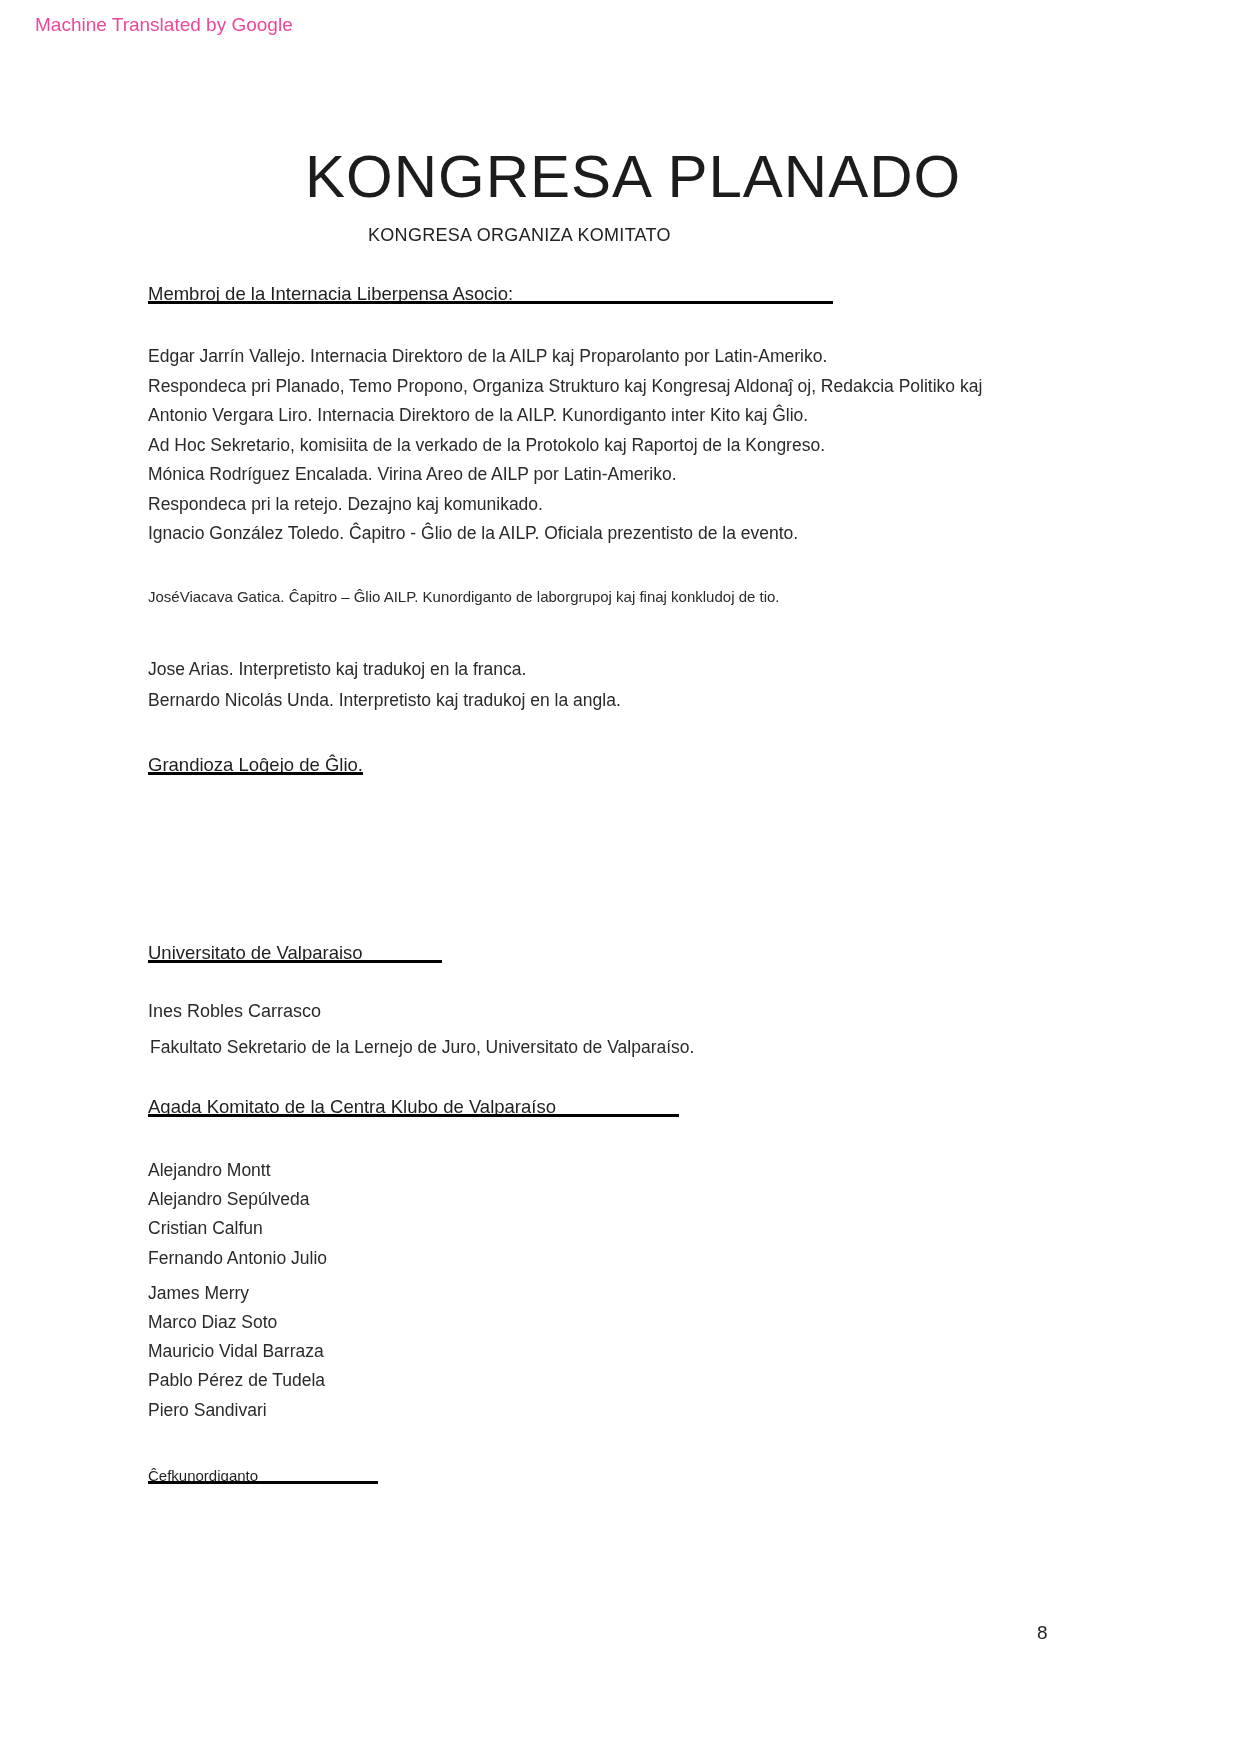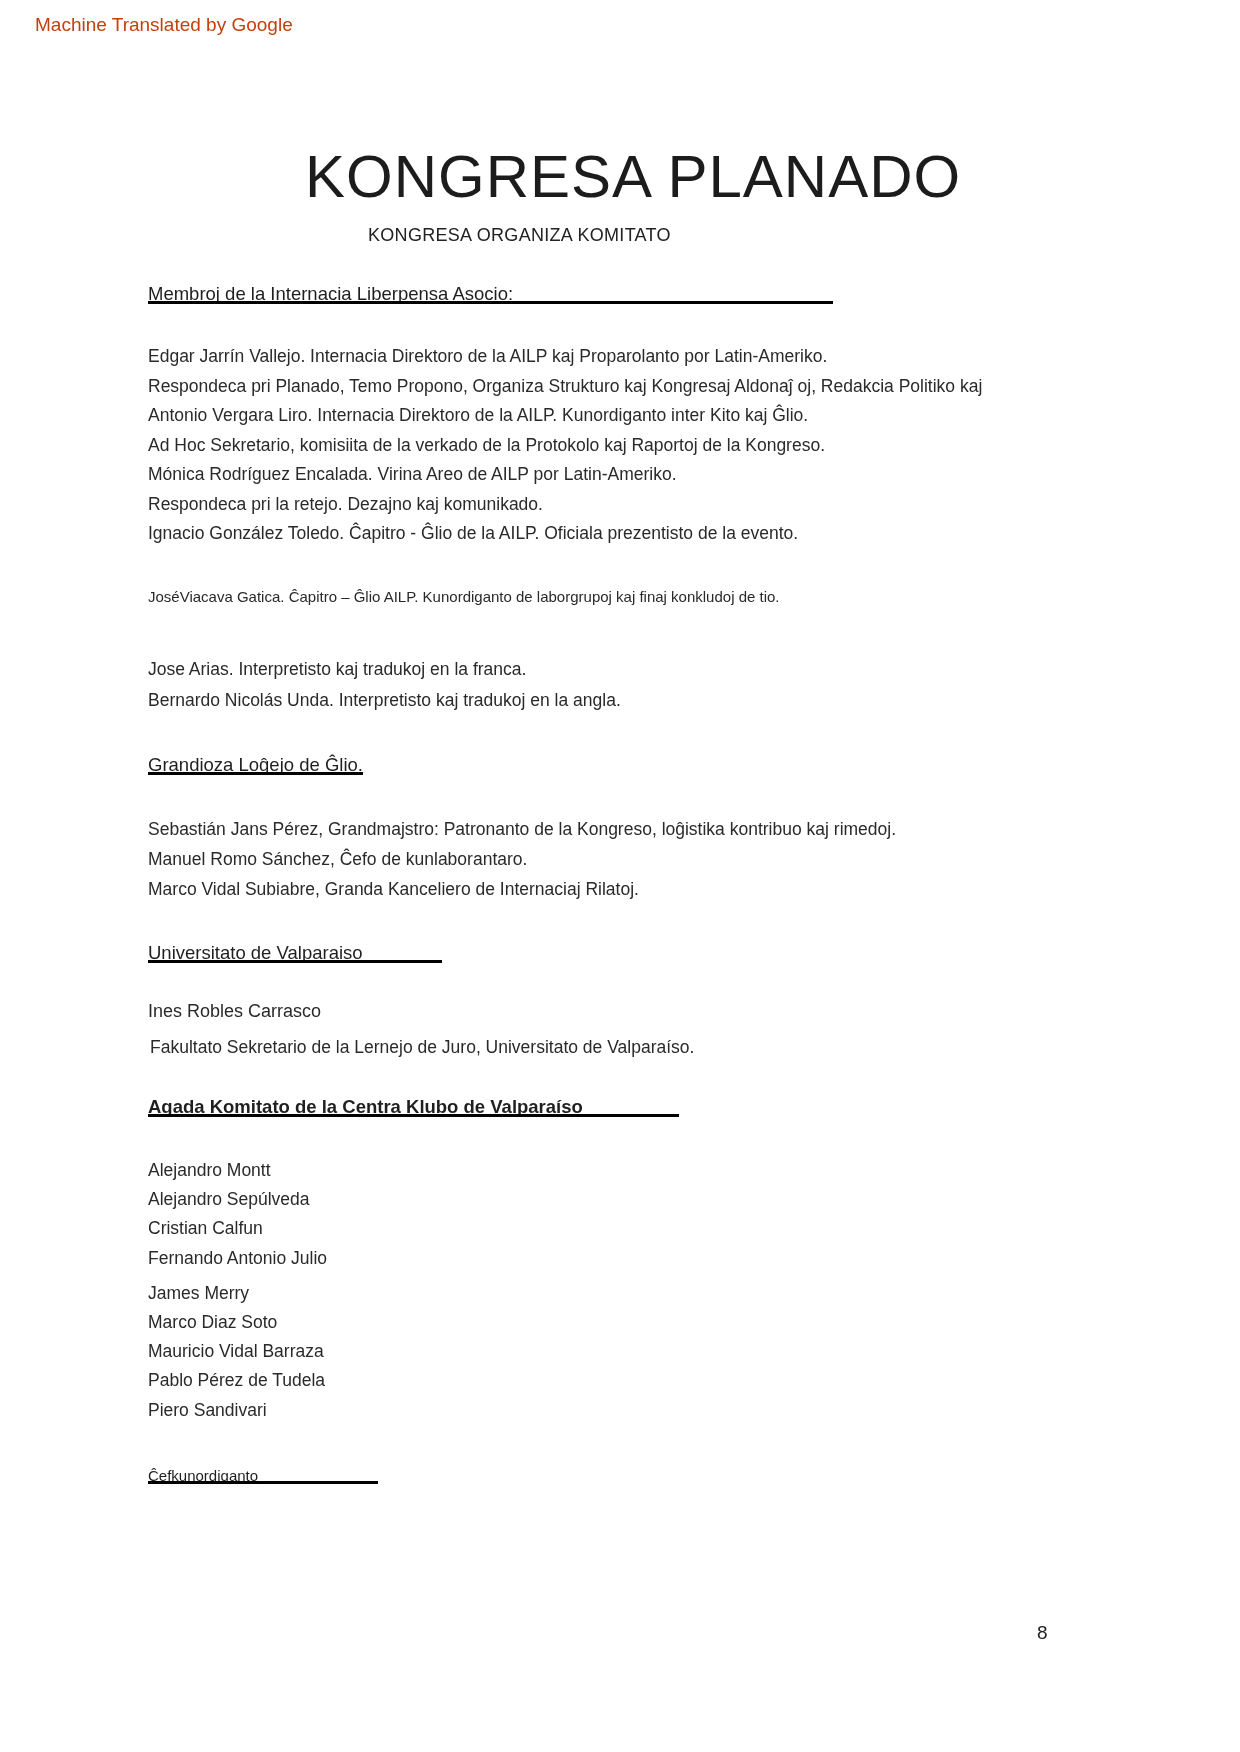--- a/index.html
+++ b/index.html
@@ -5,42 +5,42 @@
   html,body{margin:0;padding:0;background:#e8e8e8;}
   .page{
     position:relative;
     width:1240px;height:1752px;
     background:#ffffff;
     font-family:"Liberation Sans","DejaVu Sans",sans-serif;
     color:#2a2a2a;
     overflow:hidden;
   }
   .abs{position:absolute;}
-  .watermark{left:35px;top:14px;font-size:19px;color:#c2410c;}
+  .watermark{left:35px;top:14px;font-size:19px;color:#ec4899;}
   .doc-title{left:305px;top:142px;font-size:60px;letter-spacing:1px;color:#1c1c1c;font-weight:400;}
   .doc-subtitle{left:368px;top:225px;font-size:18px;color:#222;letter-spacing:0.3px;}
   .body-text{font-size:17.5px;line-height:29.5px;}
   .heading{font-size:18.5px;color:#1f1f1f;line-height:22px;}
   .utext{display:inline-block;position:relative;}
   .utext::after{content:"";position:absolute;left:0;bottom:1px;height:3px;background:#000;}
   .uw1::after{width:685px;}
   .uw2::after{width:215px;}
   .uw3::after{width:294px;}
   .uw4::after{width:531px;}
   .uw5::after{width:230px;}
   .h1-pos{left:148px;top:283px;}
   .p1-pos{left:148px;top:342px;}
   .small-line{left:148px;top:588px;font-size:15px;color:#2a2a2a;}
   .interp-pos{left:148px;top:654px;line-height:30.5px;}
   .h2-pos{left:148px;top:754px;}
   .p2-pos{left:148px;top:814px;line-height:30px;}
   .h3-pos{left:148px;top:942px;}
   .ines-pos{left:148px;top:997px;font-size:18px;}
   .fak-pos{left:150px;top:1033px;}
-  .h4-pos{left:148px;top:1096px;font-weight:bold;}
+  .h4-pos{left:148px;top:1096px;}
   .names-pos{left:148px;top:1156px;line-height:29.2px;}
   .name-gap{margin-top:6px;}
   .h5-pos{left:148px;top:1466px;font-size:15px;line-height:19px;color:#1f1f1f;}
   .erik-pos{left:148px;top:1522px;font-size:18.5px;}
   .pagenum{left:1037px;top:1622px;font-size:19px;color:#222;}
 </style>
 </head>
 <body>
 
 <div class="page">
@@ -69,25 +69,20 @@
 
   <div class="abs body-text interp-pos">
     <div>Jose Arias. Interpretisto kaj tradukoj en la franca.</div>
     <div>Bernardo Nicolás Unda. Interpretisto kaj tradukoj en la angla.</div>
   </div>
 
   <div class="abs heading h2-pos">
     <span class="utext uw2">Grandioza Loĝejo de Ĝlio</span><span>.</span>
   </div>
 
-  <div class="abs body-text p2-pos">
-    <div>Sebastián Jans Pérez, Grandmajstro: Patronanto de la Kongreso, loĝistika kontribuo kaj rimedoj.</div>
-    <div>Manuel Romo Sánchez, Ĉefo de kunlaborantaro.</div>
-    <div>Marco Vidal Subiabre, Granda Kanceliero de Internaciaj Rilatoj.</div>
-  </div>
 
   <div class="abs heading h3-pos">
     <span class="utext uw3">Universitato de Valparaiso</span>
   </div>
 
   <div class="abs body-text ines-pos">Ines Robles Carrasco</div>
 
   <div class="abs body-text fak-pos">Fakultato Sekretario de la Lernejo de Juro, Universitato de Valparaíso.</div>
 
   <div class="abs heading h4-pos">

